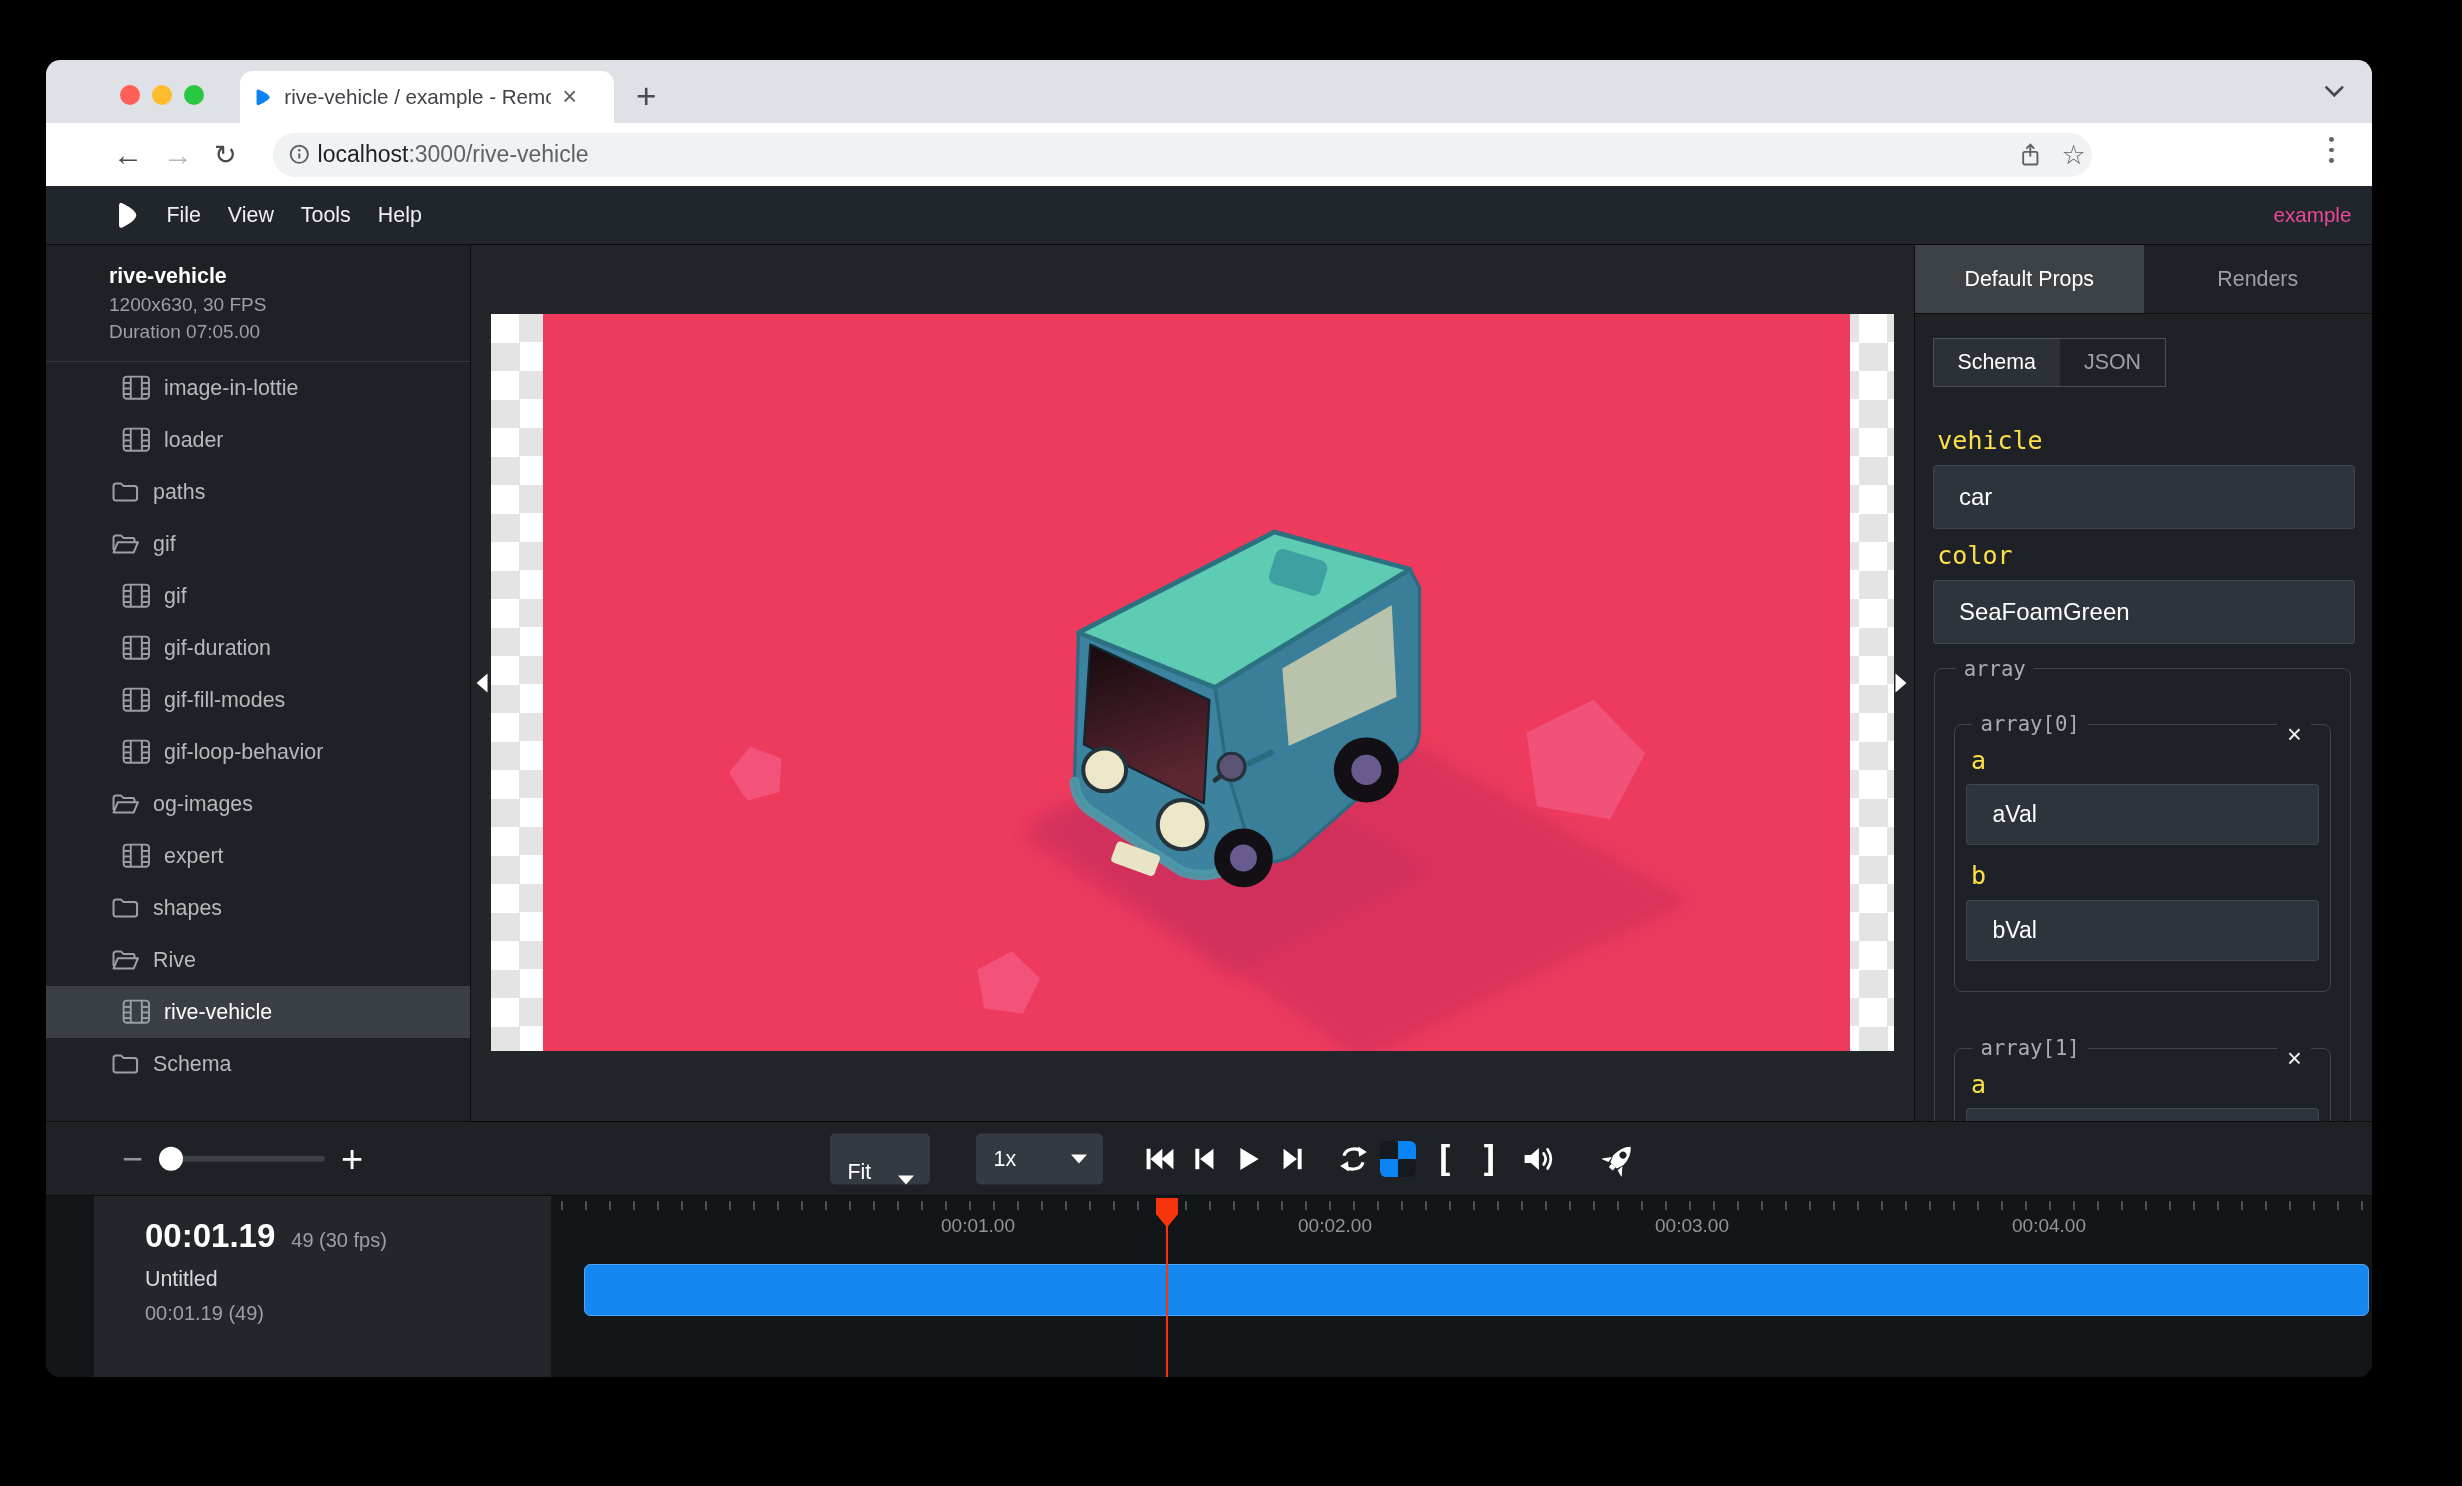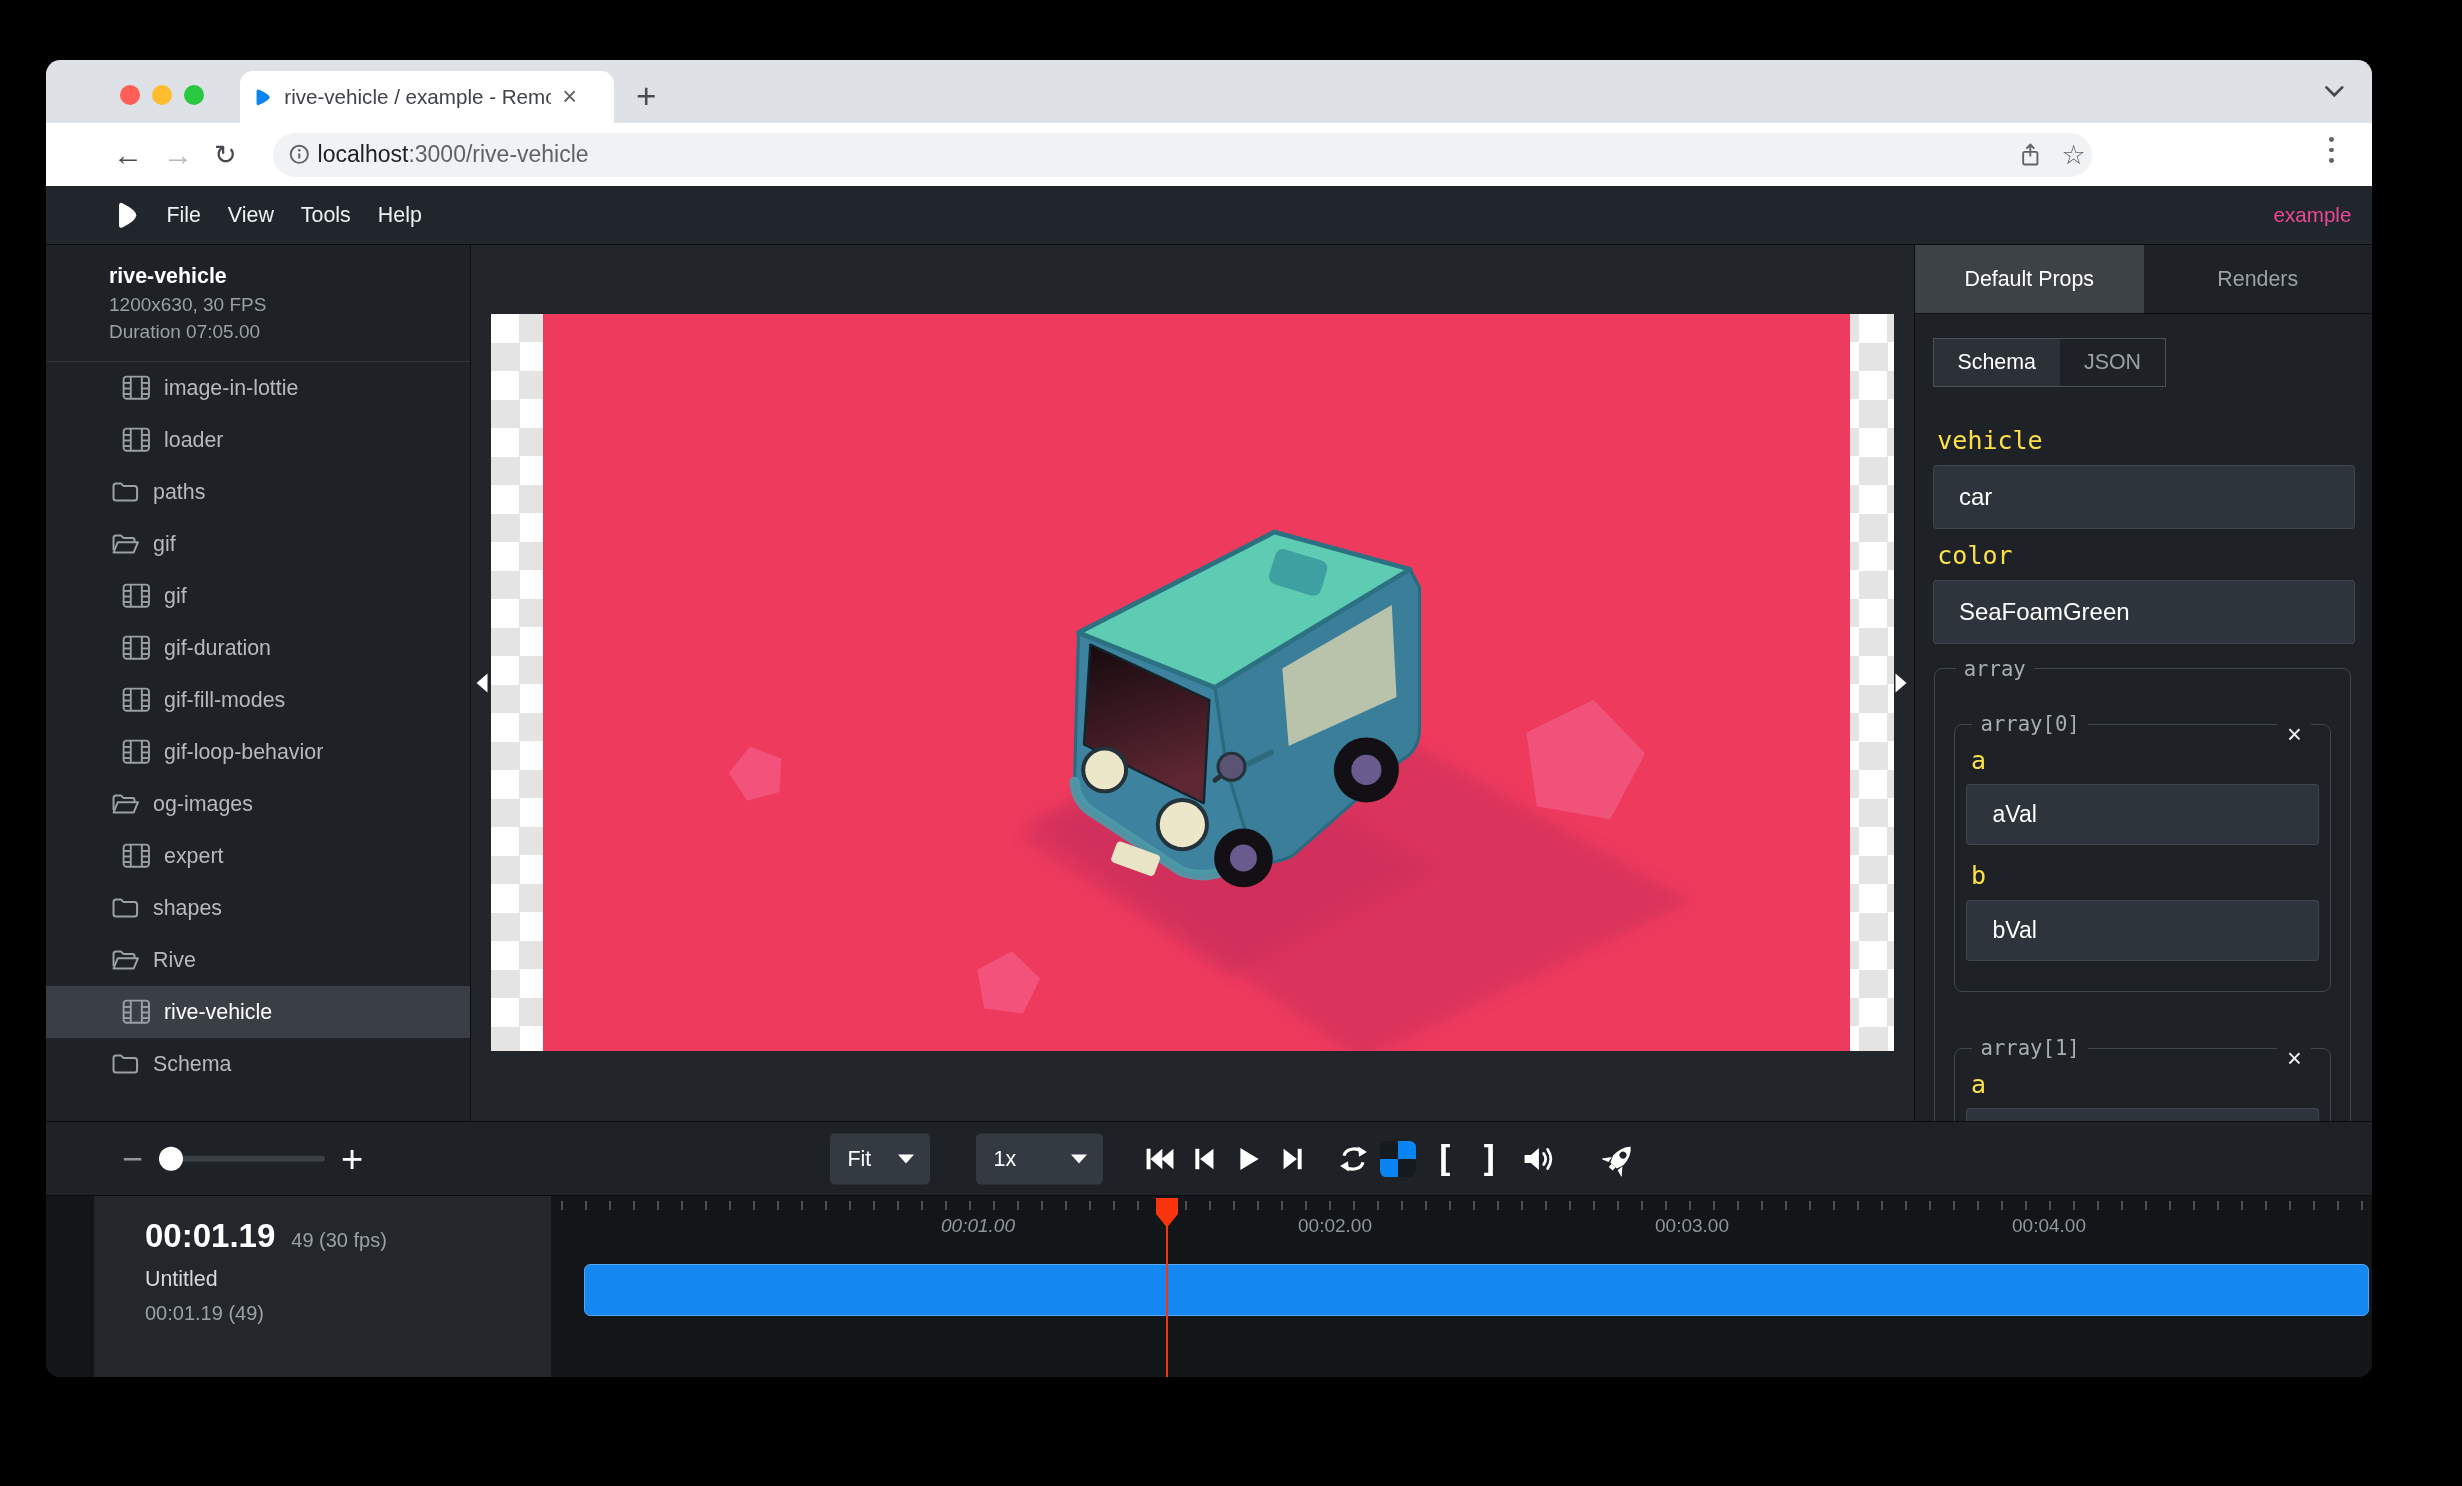--- a/index.html
+++ b/index.html
@@ -90,21 +90,21 @@
   .ctl{position:absolute;top:50%;transform:translateY(-50%);}
   .zoom-minus{left:76px;font-size:36px;color:#8f959b;}
   .slider-track{left:116px;width:163px;height:6.3px;border-radius:3.2px;background:#3a4046;}
   .slider-thumb{position:absolute;left:-3.2px;top:-8.7px;width:24px;height:24px;border-radius:50%;background:#fff;}
   .zoom-plus{left:295px;font-size:38px;font-weight:300;color:#fff;}
   .selbox{height:51px;background:#343a41;border-radius:4.8px;display:flex;align-items:center;
           justify-content:space-between;padding:0 16px 0 17.5px;box-sizing:border-box;}
   .selbox .lbl{font-size:21.4px;color:#fff;}
   .caret{width:0;height:0;border-left:8px solid transparent;border-right:8px solid transparent;
          border-top:9.5px solid #fff;margin-left:19px;}
-  .fitbox{left:784px;width:100px;}
+  .fitbox{left:784px;width:100px;align-items:flex-end;}
   .speedbox{left:930px;width:127px;}
   .pbtn{display:flex;align-items:center;justify-content:center;}
   .checker-toggle{left:1334px;width:36px;height:36px;border-radius:6.3px;
      background:conic-gradient(#0b84f3 0 25%, #151a20 25% 50%, #0b84f3 50% 75%, #151a20 75%);}
   .bracket{font-family:"DejaVu Sans Mono",monospace;font-size:35px;font-weight:bold;color:#fff;}
 
   
   .timelinerow{height:181px;background:#131619;position:relative;flex:none;}
   .tl-left{position:absolute;left:48px;top:0;bottom:0;width:457px;background:#23272c;
            padding:20.6px 0 0 51px;box-sizing:border-box;}
@@ -606,21 +606,21 @@
           <span class="tc-big">00:01.19</span>
           <span class="tc-small">49 (30 fps)</span>
         </div>
         <div class="tl-name">Untitled</div>
         <div class="tl-sub">00:01.19 (49)</div>
       </div>
       <div class="tl-right">
         <div class="ruler">
           <div class="ruler-ticks"></div>
           <div id="ruler-labels">
-              <span class="ruler-label" style="left: 390px; font-style: italic;">00:01.00</span>
+              <span class="ruler-label" style="left: 390px;">00:01.00</span>
               <span class="ruler-label" style="left: 747px;">00:02.00</span>
               <span class="ruler-label" style="left: 1104px;">00:03.00</span>
               <span class="ruler-label" style="left: 1461px;">00:04.00</span>
             </div>
         </div>
         <div class="track"></div>
         <div class="ph-line" id="ph-line" style="left: 615px;"></div>
         <div class="ph-marker" id="ph-marker" style="left: 605px;"></div>
       </div>
     </div>

